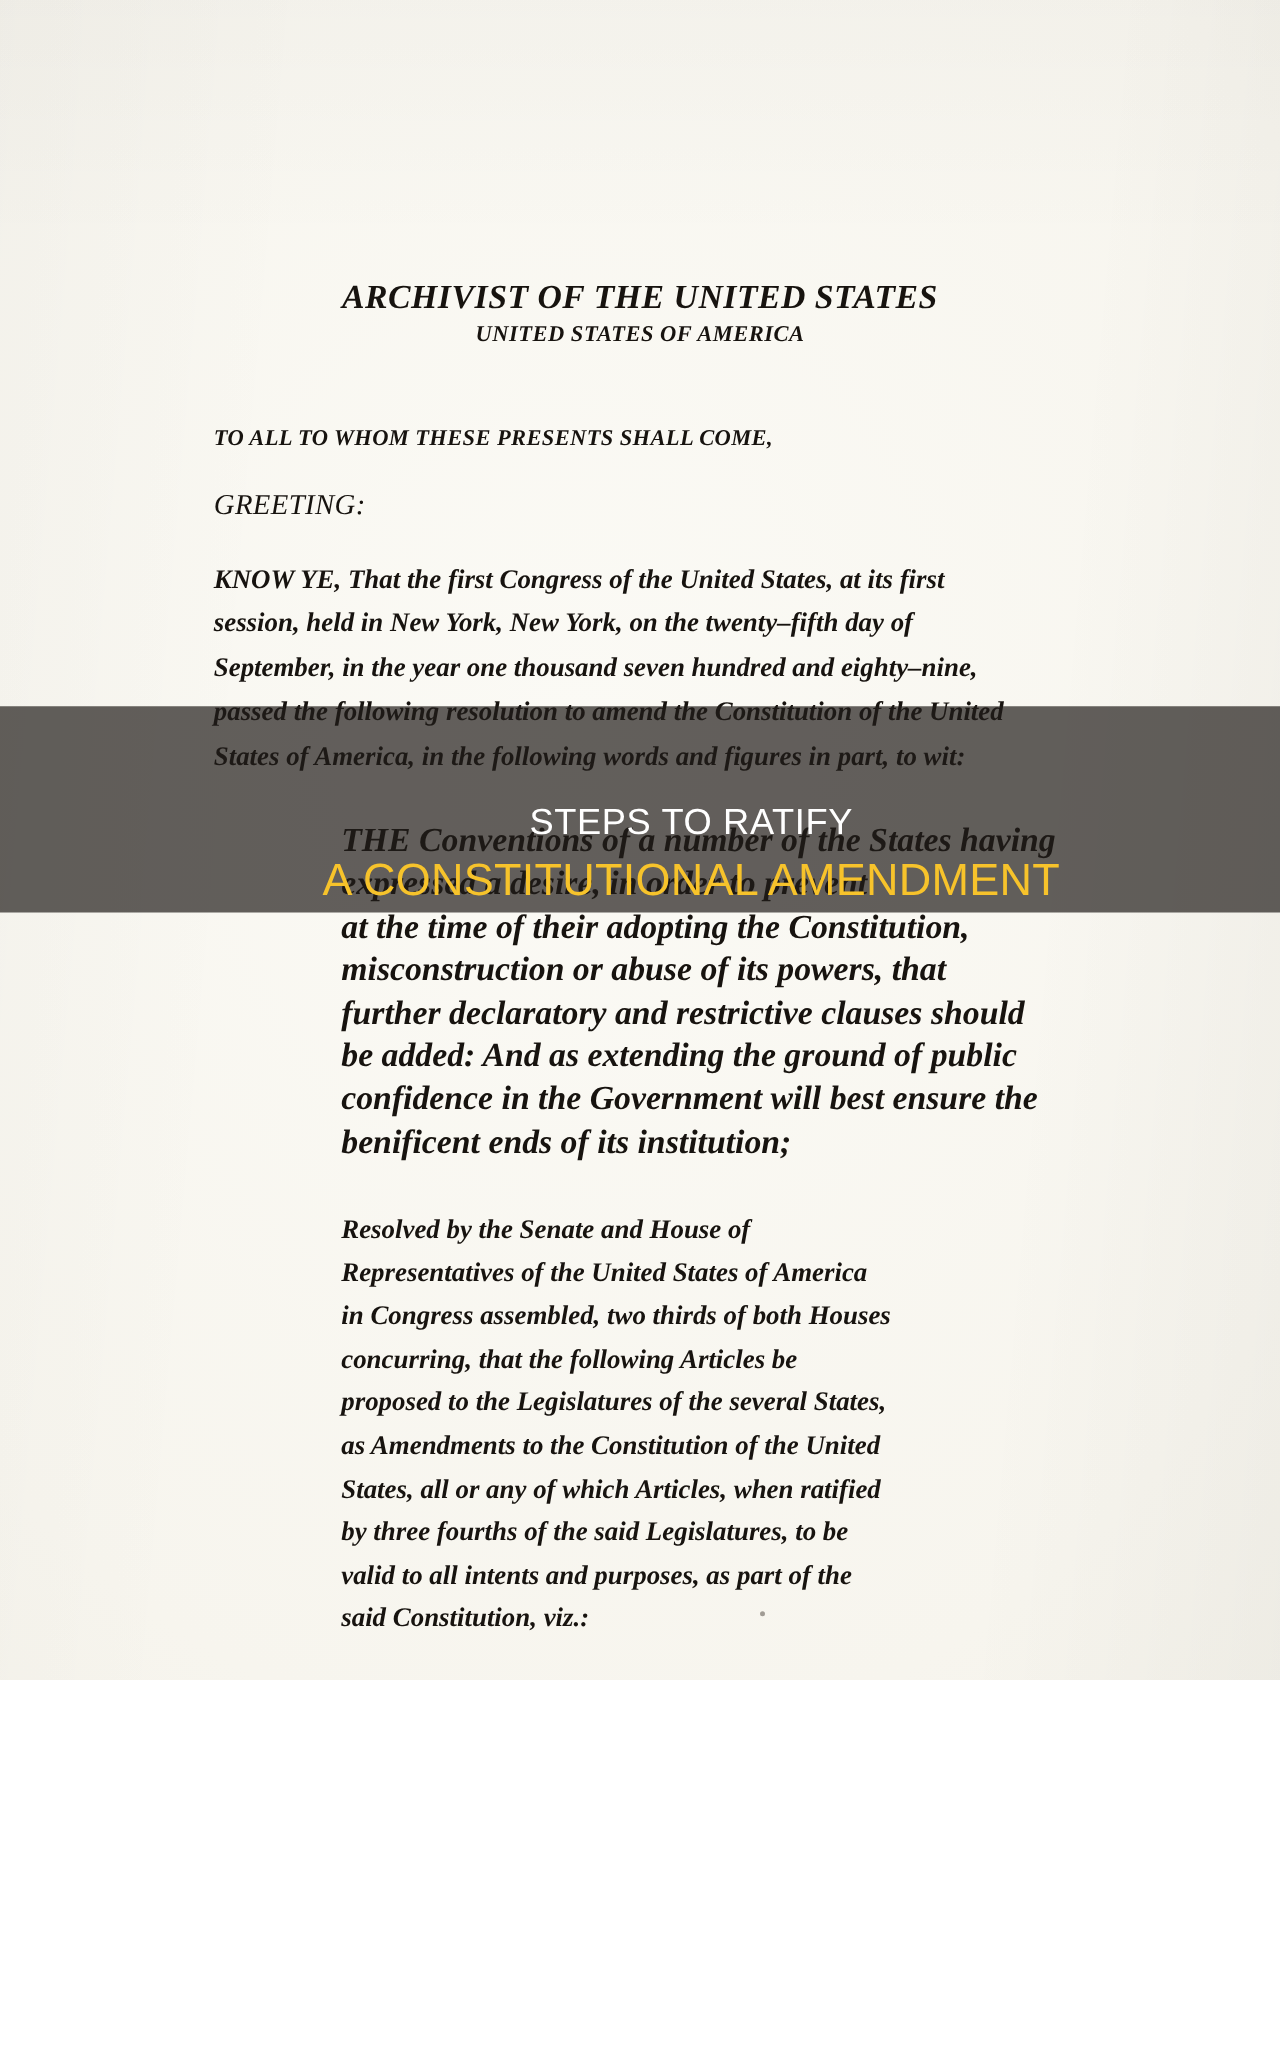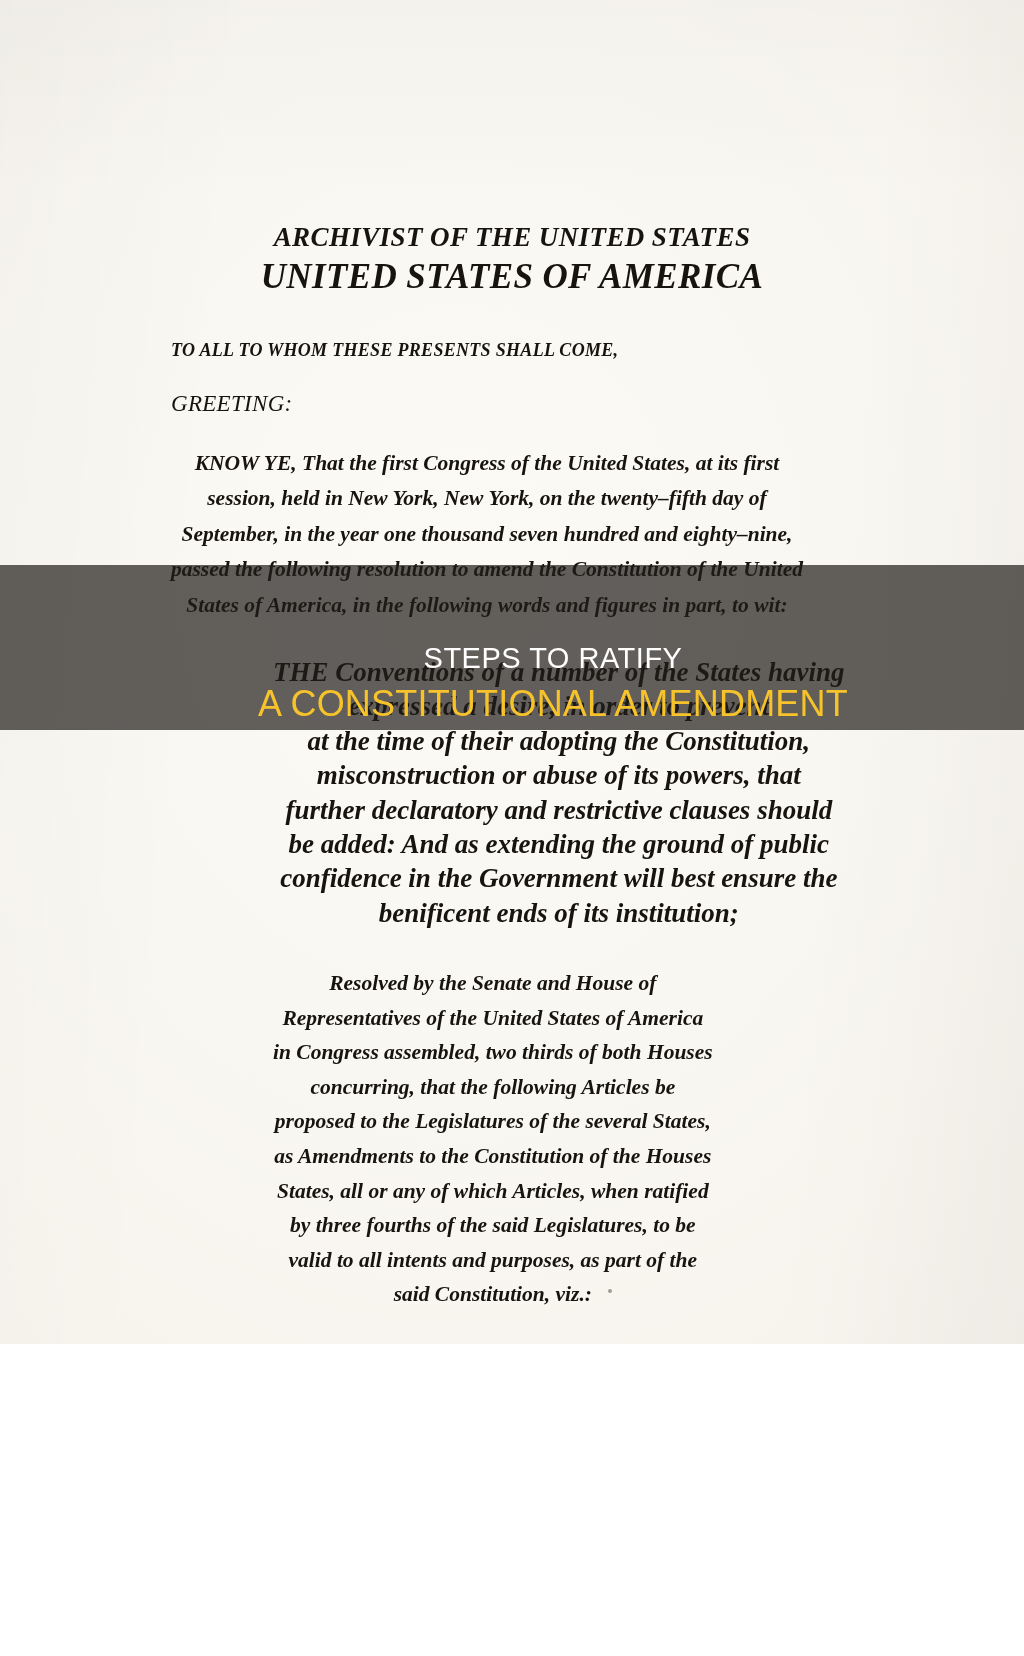--- a/index.html
+++ b/index.html
@@ -45,21 +45,21 @@
   .heading {
     position: absolute;
     left: 0;
     width: 1024px;
     text-align: center;
     font-style: italic;
     font-weight: 700;
     letter-spacing: 0.4px;
   }
   .heading .l1 { font-size: 27px; display:block; }
-  .heading .l2 { font-size: 35px; display:block; margin-top: 4px; }
+  .heading .l2 { font-size: 18px; display:block; margin-top: 4px; }
 
   .salutation {
     position: absolute;
     left: 171px;
     width: 720px;
     font-style: italic;
     font-weight: 700;
     font-size: 18px;
     letter-spacing: 0.3px;
   }
@@ -71,21 +71,21 @@
     font-size: 23px;
     letter-spacing: 0.3px;
   }
 
   .para {
     position: absolute;
     font-style: italic;
     font-weight: 700;
     color: #17130f;
   }
-  .para .ln { display: block; white-space: nowrap; text-align: center; }
+  .para .ln { display: block; white-space: nowrap; }
 
   
   .p1 {
     left: 171px;
     top: 446px;
     font-size: 21.5px;
     line-height: 35.4px;
   }
   
   .p2 {
@@ -175,21 +175,21 @@
       <span class="ln">confidence in the Government will best ensure the</span>
       <span class="ln">benificent ends of its institution;</span>
     </div>
 
     <div class="para p3">
       <span class="ln">Resolved by the Senate and House of</span>
       <span class="ln">Representatives of the United States of America</span>
       <span class="ln">in Congress assembled, two thirds of both Houses</span>
       <span class="ln">concurring, that the following Articles be</span>
       <span class="ln">proposed to the Legislatures of the several States,</span>
-      <span class="ln">as Amendments to the Constitution of the Houses</span>
+      <span class="ln">as Amendments to the Constitution of the United</span>
       <span class="ln">States, all or any of which Articles, when ratified</span>
       <span class="ln">by three fourths of the said Legislatures, to be</span>
       <span class="ln">valid to all intents and purposes, as part of the</span>
       <span class="ln">said Constitution, viz.:</span>
     </div>
 
     <div class="smallmark"></div>
   </div>
 
   <div class="overlay-band"></div>

